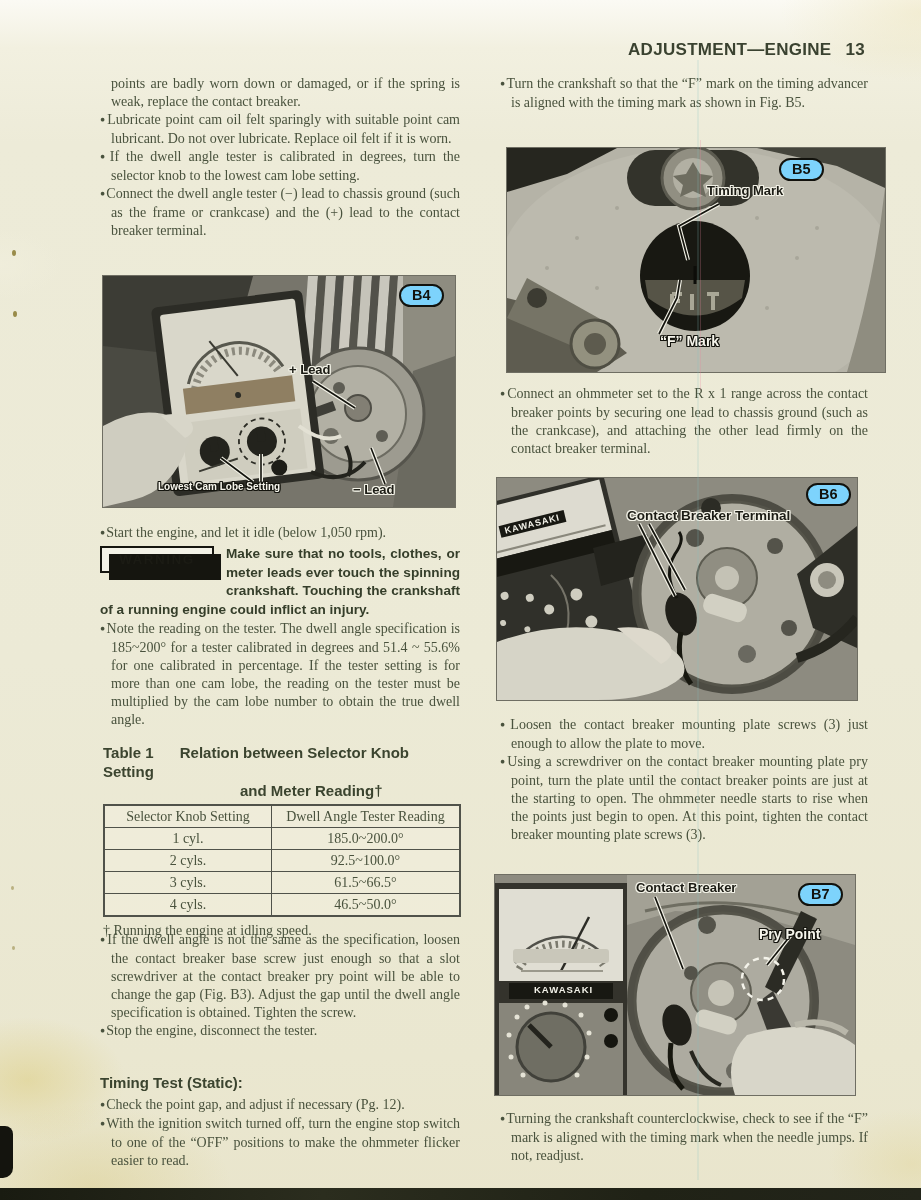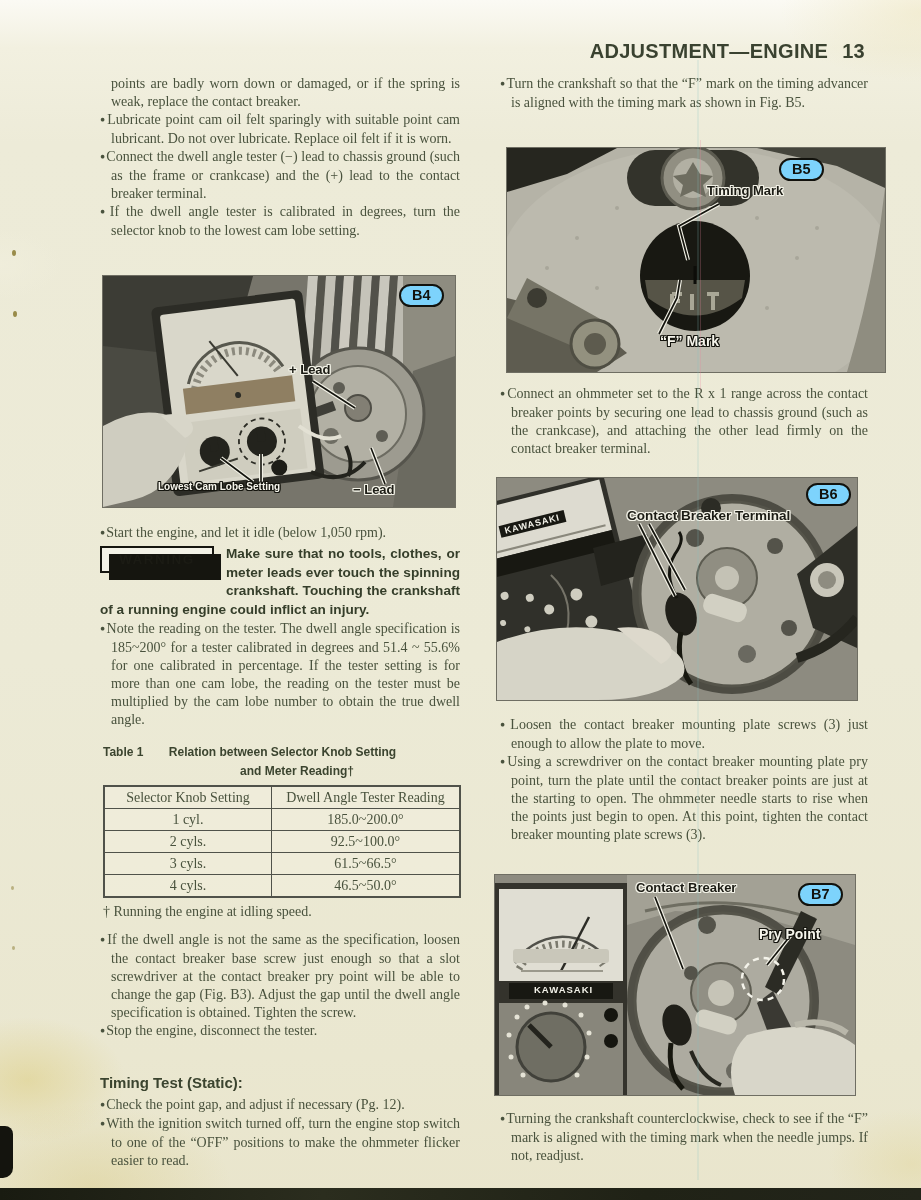--- a/index.html
+++ b/index.html
@@ -13,32 +13,32 @@
       linear-gradient(180deg,#fbfaf4 0%, #f2f0e0 4%, #edebd8 12%, #ecead6 55%, #eae7d0 88%, #e9e5cc 100%);
     font-family:"Liberation Serif", serif; color:#49523d;}
   .abs{position:absolute;}
   
   .body-txt{font-size:14px;line-height:18px;text-align:justify;color:#49523d;}
   .bullet{padding-left:11px;text-indent:-11px;margin:0;}
   .bullet::before{content:"●";font-size:8.5px;position:relative;top:-2px;margin-right:1px;}
   .indent{padding-left:11px;margin:0;}
   .sans-b{font-family:"Liberation Sans",sans-serif;font-weight:bold;color:#3b442f;}
   #header{top:40px;right:56px;font-family:"Liberation Sans",sans-serif;font-weight:bold;
-    font-size:20px;color:#3a4230;letter-spacing:.3px;}
+    font-size:17px;color:#3a4230;letter-spacing:.3px;}
   #header .pgnum{margin-left:14px;}
   
   .warnwrap{font-family:"Liberation Sans",sans-serif;font-weight:bold;font-size:13.6px;
     line-height:18.5px;text-align:justify;color:#353e2a;}
   .warnbox{position:relative;float:left;width:110px;height:23px;margin:1px 12px 10px 0;
     border:2.5px solid #15150f;background:#f3f2e7;text-align:center;line-height:23px;
     font-size:13.5px;letter-spacing:1.5px;color:#1b1b14;z-index:1;}
   .warnbox::after{content:"";position:absolute;left:7px;top:6px;width:112px;height:26px;
     background:#15150f;z-index:-1;}
   
-  .tbl-title{font-family:"Liberation Sans",sans-serif;font-weight:bold;font-size:12px;
+  .tbl-title{font-family:"Liberation Sans",sans-serif;font-weight:bold;font-size:15px;
     color:#3b442f;line-height:19px;}
   #table1{border:2px solid #50524a;width:354px;background:rgba(245,243,230,.35);}
   .trow{display:flex;}
   .trow + .trow{border-top:1.5px solid #50524a;}
   .tc1{width:47%;text-align:center;padding:2.5px 0;border-right:1.5px solid #50524a;}
   .tc2{width:53%;text-align:center;padding:2.5px 0;}
   .tcell{font-size:14px;color:#49523d;}
   
   .fig{position:absolute;background:#8b897f;box-shadow:0 0 0 1px #6f6e63;overflow:hidden;}
   .fig svg{position:absolute;left:0;top:0;}
@@ -69,22 +69,22 @@
 
 <div id="page">
 
   <div id="header" class="abs">
     <span>ADJUSTMENT—ENGINE</span><span class="pgnum">13</span>
   </div>
 
   <div class="abs body-txt" style="left:100px;top:75px;width:360px;">
     <p class="indent">points are badly worn down or damaged, or if the spring is weak, replace the contact breaker.</p>
     <p class="bullet">Lubricate point cam oil felt sparingly with suitable point cam lubricant.  Do not over lubricate. Replace oil felt if it is worn.</p>
+    <p class="bullet">If the dwell angle tester is calibrated in degrees, turn the selector knob to the lowest cam lobe setting.</p>
     <p class="bullet">Connect the dwell angle tester (−) lead to chassis ground (such as the frame or crankcase) and the (+) lead to the contact breaker terminal.</p>
-    <p class="bullet">If the dwell angle tester is calibrated in degrees, turn the selector knob to the lowest cam lobe setting.</p>
   </div>
 
   <div class="fig" style="left:103px;top:276px;width:352px;height:231px;">
     <svg width="352" height="231" viewBox="0 0 352 231">
       <rect width="352" height="231" fill="#77756b"></rect>
       <path d="M0,0 L150,0 L135,55 L80,85 L0,95 Z" fill="#3c3c35"></path>
       <path d="M0,70 L90,80 L60,140 L0,150 Z" fill="#4a4a42"></path>
       <g transform="skewX(-4)">
         <rect x="205" y="0" width="10" height="92" fill="#c9c7bd"></rect>
           <rect x="215" y="0" width="8" height="92" fill="#55544c"></rect>

